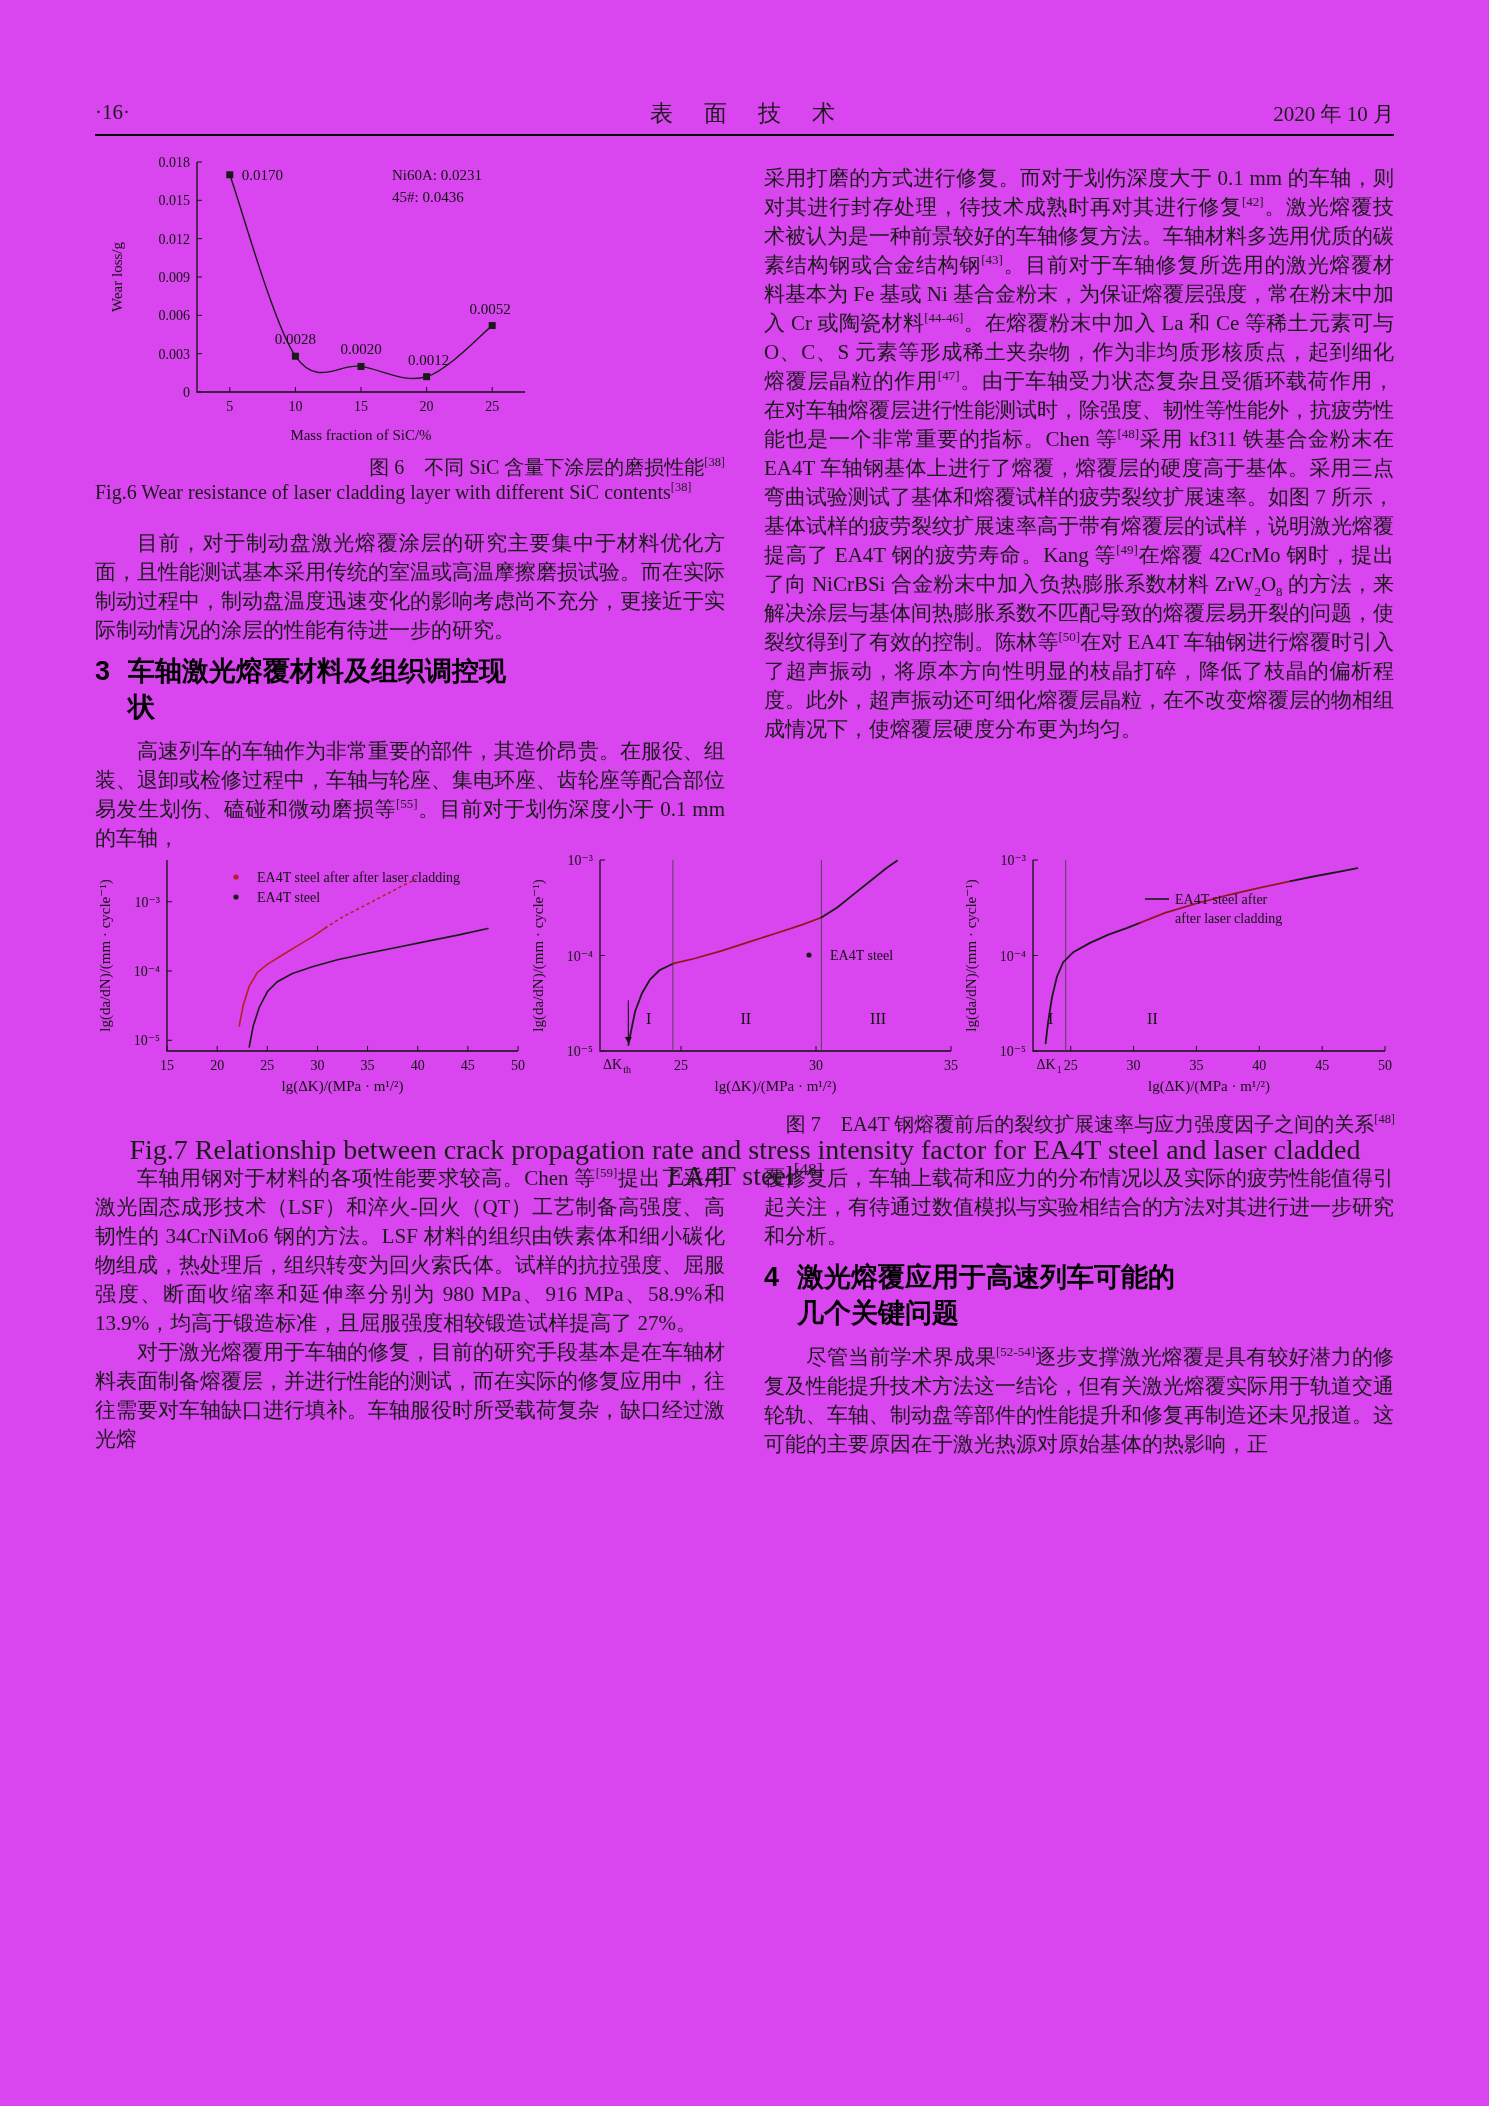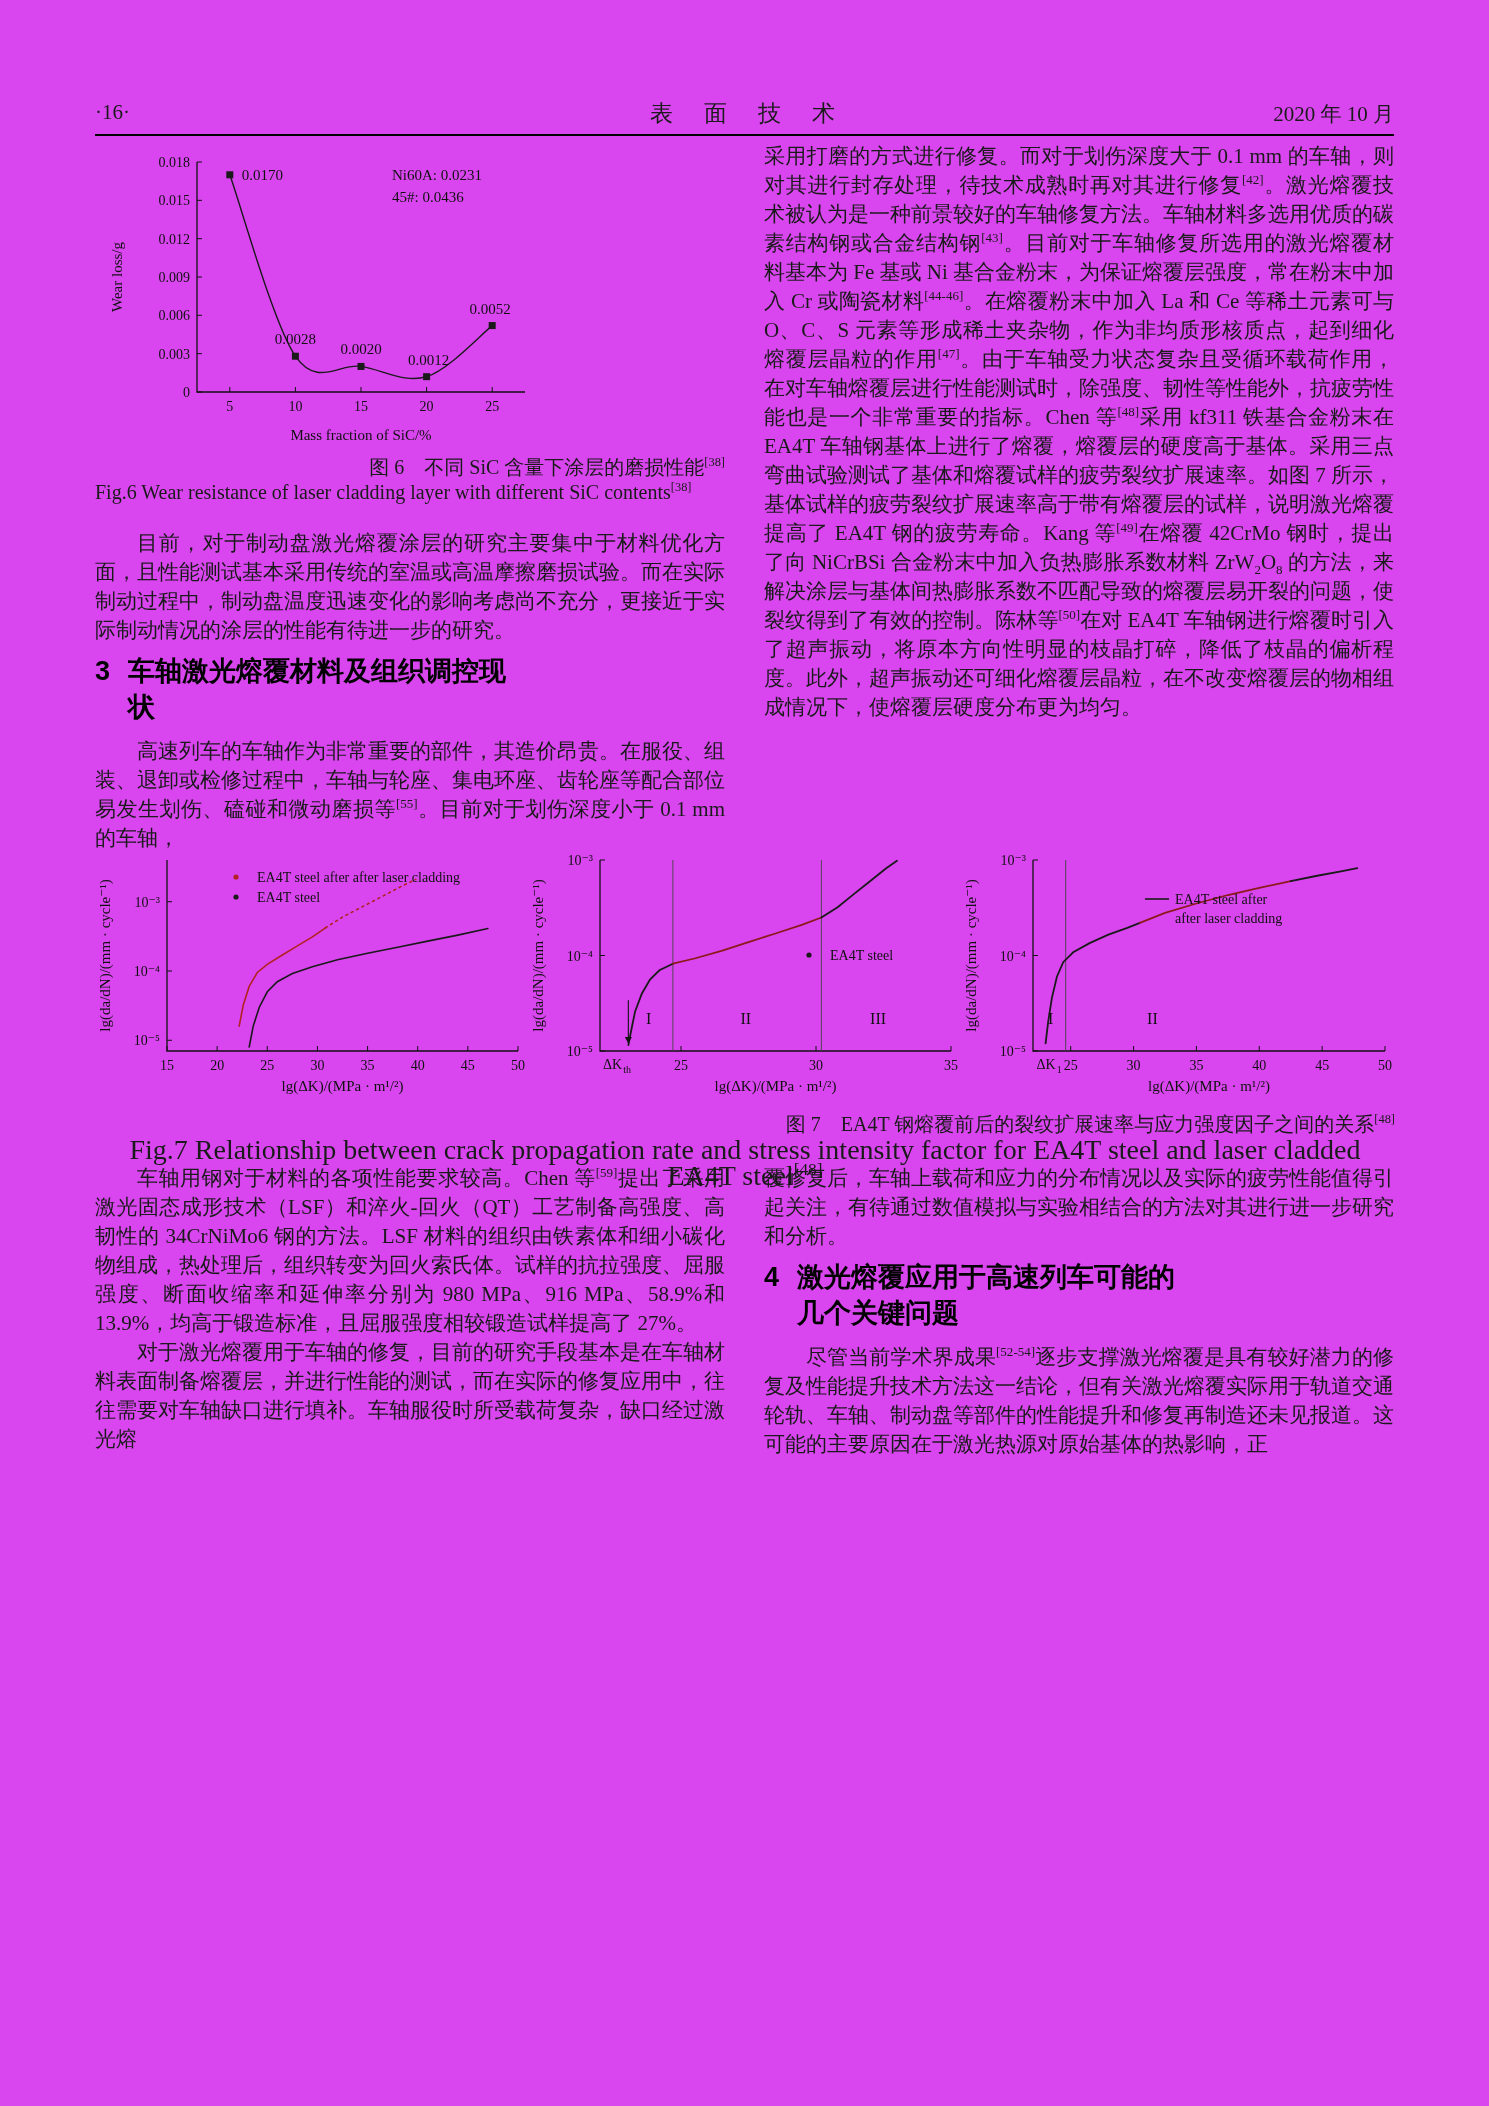--- a/index.html
+++ b/index.html
@@ -9,21 +9,21 @@
   .hdr-no{position:absolute;left:95px;top:100px;font-size:21px}
   .hdr-title{position:absolute;left:0;right:0;top:98px;text-align:center;font-size:23px;letter-spacing:4px}
   .hdr-date{position:absolute;right:95px;top:100px;font-size:21px}
   .hdr-rule{position:absolute;left:95px;width:1299px;top:134px;border-top:2px solid #000;height:0}
   .col{position:absolute;width:630px;font-size:21px;line-height:29px;text-align:justify}
   .col p{margin:0;text-align:justify}
   .indent{text-indent:2em}
   sup{font-size:0.62em;vertical-align:super;line-height:0}
   sub{font-size:0.62em;vertical-align:sub;line-height:0}
   .col-lt{left:95px;top:150px}
-  .col-rt{left:764px;top:142px}
+  .col-rt{left:764px;top:164px}
   .col-lb{left:95px;top:1164px}
   .col-rb{left:764px;top:1164px}
   figure{margin:0}
   .fig6 svg{display:block;margin-left:12px}
   .cap-cn{text-align:right;font-size:20px;line-height:26px;margin-top:6px}
   .cap-en{text-align:justify;font-size:20px;line-height:25px;margin-bottom:24px}
   .sec-head{display:flex;gap:18px;font-family:"Liberation Sans","DejaVu Sans",sans-serif;
             font-weight:700;font-size:27px;line-height:36px;color:#000;margin:8px 0 12px 0;text-align:left}
   .sec-head .htitle{max-width:392px}
   .fig7{position:absolute;left:95px;top:854px;width:1300px}

